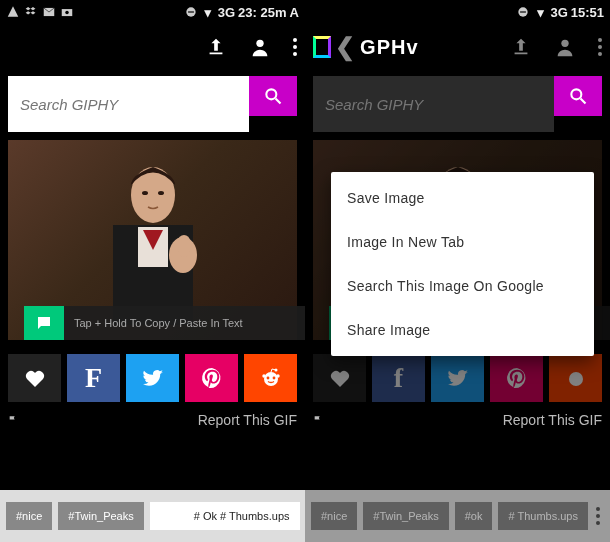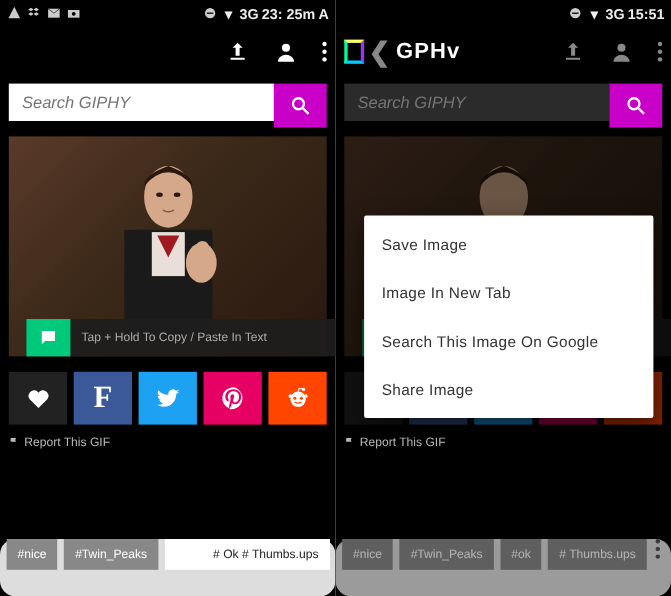--- a/index.html
+++ b/index.html
@@ -67,21 +67,21 @@
     }
     .header-icon { width: 22px; height: 22px; fill: #fff; }
     .dots-vert { display: flex; flex-direction: column; gap: 3px; }
     .dots-vert span { width: 4px; height: 4px; background: #fff; border-radius: 50%; }
     .search-row {
       display: flex;
       margin: 6px 8px 0 8px;
     }
     .search-input {
       flex: 1;
-      height: 34px;
+      height: 56px;
       background: #fff;
       border: none;
       padding: 0 12px;
       font-size: 15px;
       color: #999;
       font-style: italic;
     }
     .search-input.dark {
       background: #2b2b2b;
       color: #888;
@@ -155,35 +155,35 @@
       font-family: Georgia, serif;
       font-weight: bold;
       font-size: 28px;
       color: #fff;
     }
     .report-row {
       display: flex;
       align-items: center;
       margin: 10px 8px 0 8px;
       color: #bbb;
-      font-size: 11px;
+      font-size: 14px;
       gap: 4px;
+      justify-content: space-between;
     }
     .tag-bar {
       position: absolute;
       bottom: 0;
       left: 0;
       right: 0;
       height: 52px;
       background: #ddd;
       display: flex;
-      align-items: flex-start;
+      align-items: center;
       gap: 6px;
       padding: 0 6px;
-      border-radius: 14px;
     }
     .tag-bar.dim { filter: brightness(0.7); }
     .tag {
       background: #888;
       color: #fff;
       font-size: 11px;
       padding: 8px 10px;
       white-space: nowrap;
     }
     .tag.light { background: #fff; color: #222; padding-left: 44px; }
@@ -198,21 +198,20 @@
     .context-menu {
       position: absolute;
       top: 172px;
       left: 26px;
       right: 16px;
       background: #fff;
       border-radius: 2px;
       box-shadow: 0 6px 18px rgba(0,0,0,0.5);
       z-index: 20;
       padding: 4px 0;
-      margin-top: 24px;
     }
     .context-item {
       padding: 14px 16px;
       font-size: 14px;
       color: #333;
       letter-spacing: 0.3px;
     }
   </style>
 </head>
 <body>

